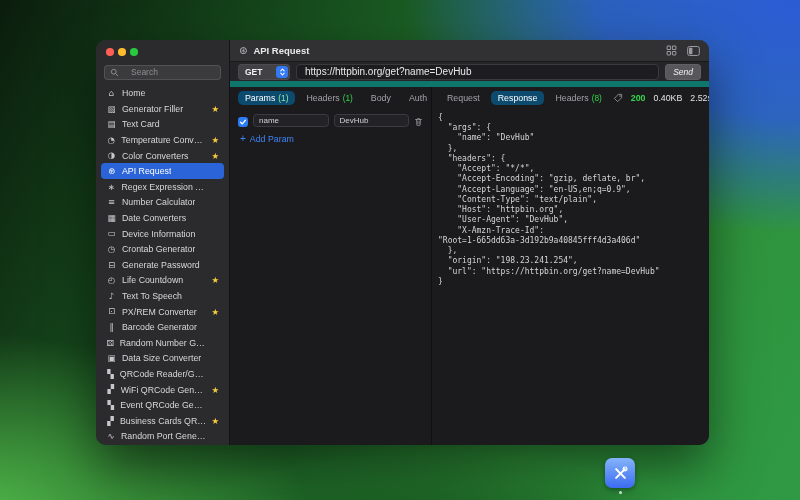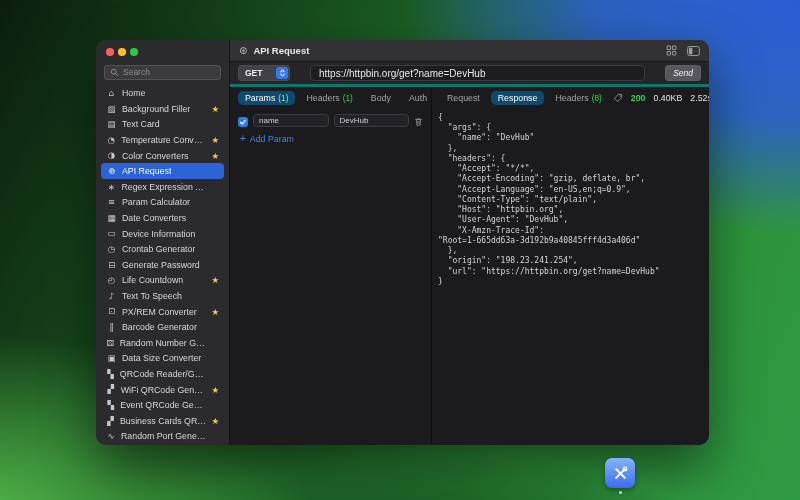--- a/index.html
+++ b/index.html
@@ -30,21 +30,21 @@
     border-right:1px solid #141416; display:flex; flex-direction:column; overflow:hidden;
   }
   .traffic { display:flex; gap:4.5px; padding:8px 0 7px 10px; }
   .traffic span { width:7.5px; height:7.5px; border-radius:50%; display:block; }
   .tl-close { background:#ff5f57; }
   .tl-min   { background:#febc2e; }
   .tl-zoom  { background:#28c840; }
   .search {
     margin:2px 8px 0 8px; height:15px; border-radius:4px;
     background:rgba(255,255,255,.08); border:1px solid rgba(255,255,255,.12);
-    display:flex; align-items:center; gap:4px; padding:0 5px;
+    display:flex; align-items:center; gap:12px; padding:0 5px;
     color:#8e8e93; font-size:8.5px;
   }
   .side-items { margin-top:6px; flex:1; overflow:hidden; }
   .item {
     height:15.6px; margin:0 5px; padding:0 5px; border-radius:4px;
     display:flex; align-items:center; gap:5px;
     color:#d8d8da; font-size:8.8px; white-space:nowrap; cursor:default;
   }
   .item .icon {
     width:11px; text-align:center; font-size:8.5px; color:#c7c7cc;
@@ -59,22 +59,22 @@
   .main { flex:1; display:flex; flex-direction:column; min-width:0; }
   .titlebar {
     height:22px; flex:0 0 22px; background:#313134; border-bottom:1px solid #19191b;
     display:flex; align-items:center; gap:6px; padding:0 9px;
   }
   .app-glyph { color:#b9b9be; font-size:10px; font-family:"DejaVu Sans", sans-serif; }
   .titlebar .title { color:#e9e9eb; font-size:9.5px; font-weight:bold; }
   .tb-right { margin-left:auto; display:flex; gap:10px; align-items:center; }
   .tb-right svg { display:block; }
   .toolbar {
-    height:25px; flex:0 0 25px; background:#252528; border-bottom:3px solid #0f766e;
-    display:flex; align-items:center; gap:20px; padding:0 8px;
+    height:25px; flex:0 0 25px; background:#252528; border-bottom:6px solid #0f766e;
+    display:flex; align-items:center; gap:6px; padding:0 8px;
   }
   .method {
     height:16px; min-width:52px; border-radius:4px; background:#414146;
     box-shadow:0 0 0 .5px rgba(255,255,255,.12) inset;
     display:flex; align-items:center; padding:0 2px 0 7px; gap:6px;
     color:#f2f2f4; font-size:8.5px; font-weight:bold;
   }
   .stepper {
     margin-left:auto; width:12px; height:12px; border-radius:3px; background:#3478f6;
     display:flex; align-items:center; justify-content:center;
@@ -163,21 +163,21 @@
       <nav class="side-items">
 
           <div class="item">
             <span class="icon">⌂</span>
             <span class="label">Home</span>
             <span class="star">★</span>
           </div>
 
           <div class="item starred">
             <span class="icon">▧</span>
-            <span class="label">Background Filler</span>
+            <span class="label">Generator Filler</span>
             <span class="star">★</span>
           </div>
 
           <div class="item">
             <span class="icon">▤</span>
             <span class="label">Text Card</span>
             <span class="star">★</span>
           </div>
 
           <div class="item starred">
@@ -199,21 +199,21 @@
           </div>
 
           <div class="item">
             <span class="icon">∗</span>
             <span class="label">Regex Expression Test</span>
             <span class="star">★</span>
           </div>
 
           <div class="item">
             <span class="icon">≡</span>
-            <span class="label">Param Calculator</span>
+            <span class="label">Number Calculator</span>
             <span class="star">★</span>
           </div>
 
           <div class="item">
             <span class="icon">▦</span>
             <span class="label">Date Converters</span>
             <span class="star">★</span>
           </div>
 
           <div class="item">

